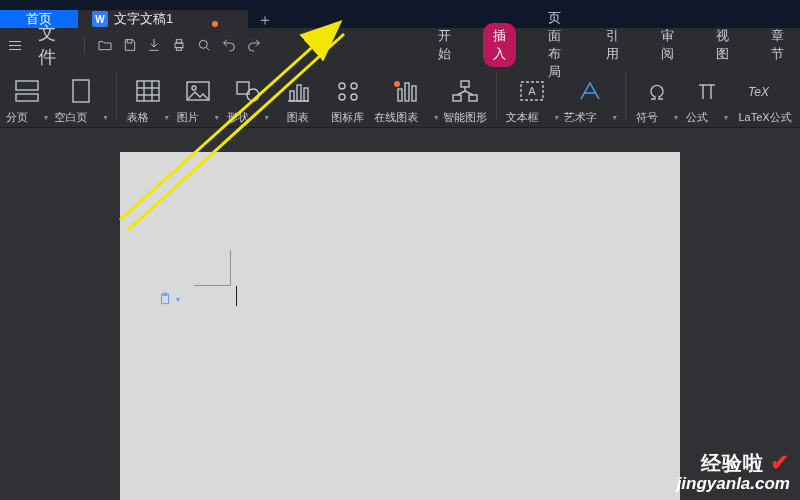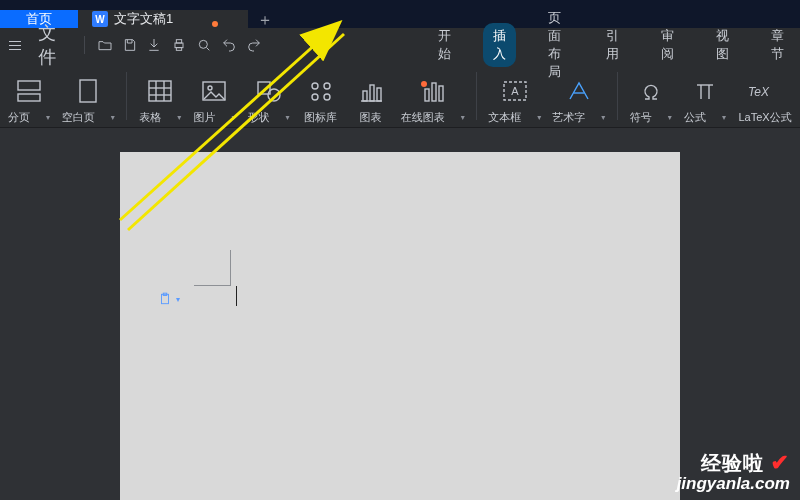--- a/index.html
+++ b/index.html
@@ -72,21 +72,21 @@
   .file-menu { font-size:18px; padding:0 6px; }
   .sep { width:1px;height:18px;background:#44474d;margin:0 4px;}
   .qa-icon {
     width:22px;height:22px;display:flex;align-items:center;justify-content:center;
     color:#c0c4cc;
   }
   .qa-icon svg{width:16px;height:16px;stroke:#c0c4cc;fill:none;stroke-width:1.4;}
   .menu-spacer{flex:0 0 150px;}
   .ribbon-tabs{display:flex;gap:22px;align-items:center;font-size:13px;}
   .rtab{padding:4px 10px;border-radius:10px;}
-  .rtab.active{background:#0c4a6e;color:#fff;}
+  .rtab.active{background:#be185d;color:#fff;}
 
   
   .ribbon {
     height:66px;
     display:flex;
     align-items:center;
     gap:4px;
     padding:2px 4px 0 4px;
     background:#2b2d30;
     border-bottom:1px solid #1d1e21;
@@ -286,60 +286,75 @@
       </div>
     <div class="lbl">
         <span>形状</span>
         <span class="caret">▾</span>
       </div>
   </div>
 
   <div class="grp">
     <div class="ic">
         <svg width="26" height="24" viewBox="0 0 26 24">
+          <line x1="3" y1="22" x2="24" y2="22"></line>
+          <rect x="5" y="12" width="4" height="10"></rect>
+          <rect x="12" y="6" width="4" height="16"></rect>
+          <rect x="19" y="9" width="4" height="13"></rect>
+        </svg>
+      </div>
+    <div class="lbl">
+        <span>图表</span>
+      </div>
+  </div>
+
+  <div class="grp">
+    <div class="ic">
+        <svg width="26" height="24" viewBox="0 0 26 24">
           <circle cx="7" cy="7" r="3"></circle>
           <circle cx="19" cy="7" r="3"></circle>
           <circle cx="7" cy="18" r="3"></circle>
           <circle cx="19" cy="18" r="3"></circle>
         </svg>
       </div>
     <div class="lbl">
         <span>图标库</span>
-      </div>
-  </div>
-
-  <div class="grp">
-    <div class="ic">
-        <svg width="26" height="24" viewBox="0 0 26 24">
-          <line x1="3" y1="22" x2="24" y2="22"></line>
-          <rect x="5" y="12" width="4" height="10"></rect>
-          <rect x="12" y="6" width="4" height="16"></rect>
-          <rect x="19" y="9" width="4" height="13"></rect>
-        </svg>
-      </div>
-    <div class="lbl">
-        <span>图表</span>
       </div>
   </div>
 
   <div class="grp">
     <div class="ic">
         <svg width="28" height="24" viewBox="0 0 28 24">
           <rect x="6" y="10" width="4" height="12"></rect>
           <rect x="13" y="4" width="4" height="18"></rect>
           <rect x="20" y="7" width="4" height="15"></rect>
           <circle cx="5" cy="5" r="3" fill="#ff6b3b" stroke="none"></circle>
         </svg>
       </div>
     <div class="lbl">
         <span>在线图表</span>
         <span class="caret">▾</span>
       </div>
   </div>
 
+  <div class="grp">
+    <div class="ic">
+        <svg width="28" height="24" viewBox="0 0 28 24">
+          <rect x="10" y="2" width="8" height="6"></rect>
+          <rect x="2" y="16" width="8" height="6"></rect>
+          <rect x="18" y="16" width="8" height="6"></rect>
+          <line x1="14" y1="8" x2="14" y2="12"></line>
+          <line x1="6" y1="16" x2="14" y2="12"></line>
+          <line x1="22" y1="16" x2="14" y2="12"></line>
+        </svg>
+      </div>
+    <div class="lbl">
+        <span>智能图形</span>
+      </div>
+  </div>
 
   <div class="vline"></div>
 
   <div class="grp">
     <div class="ic">
         <svg width="26" height="22" viewBox="0 0 26 22">
           <rect x="2" y="2" width="22" height="18" stroke-dasharray="3 2"></rect>
           <text x="13" y="15" text-anchor="middle" font-size="11" fill="#c0c4cc" stroke="none">A</text>
         </svg>
       </div>

